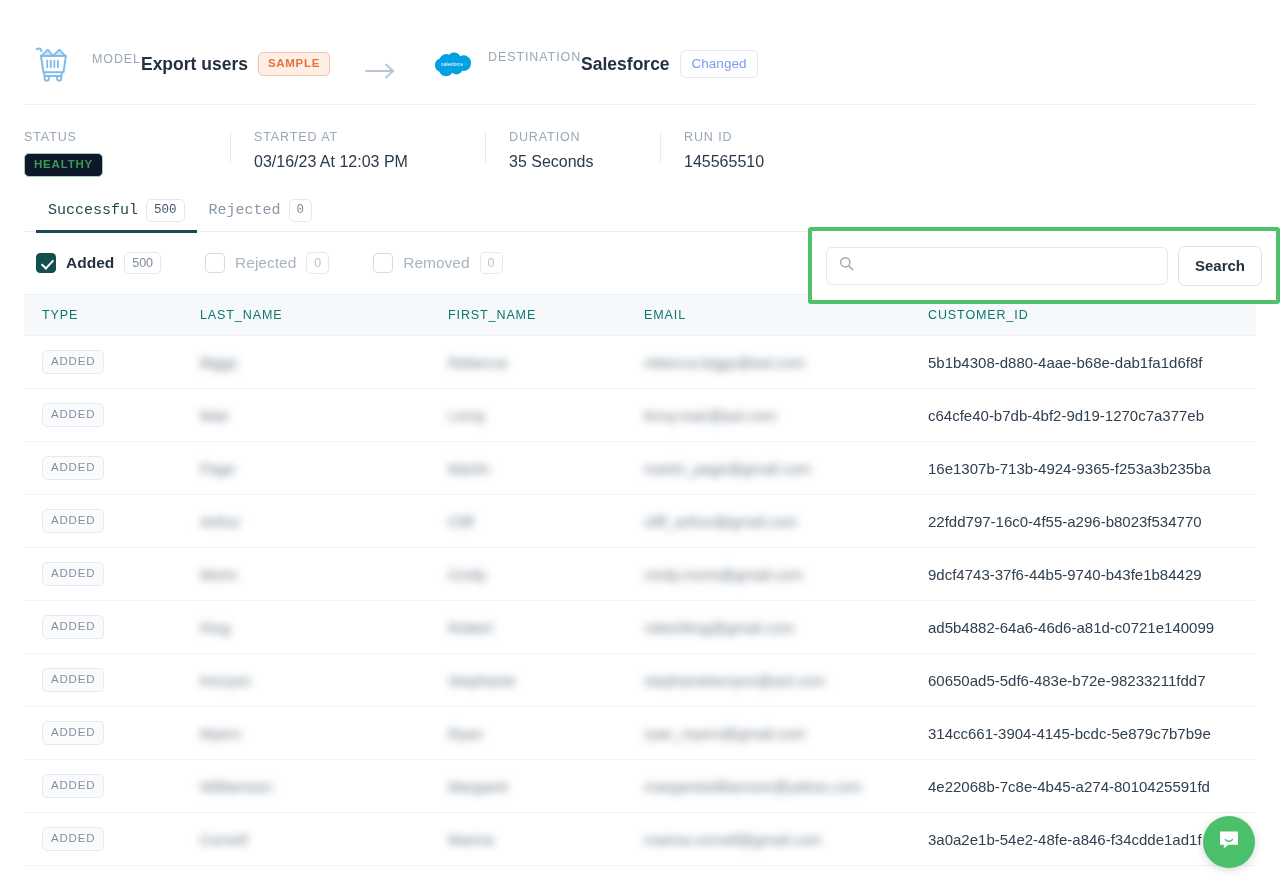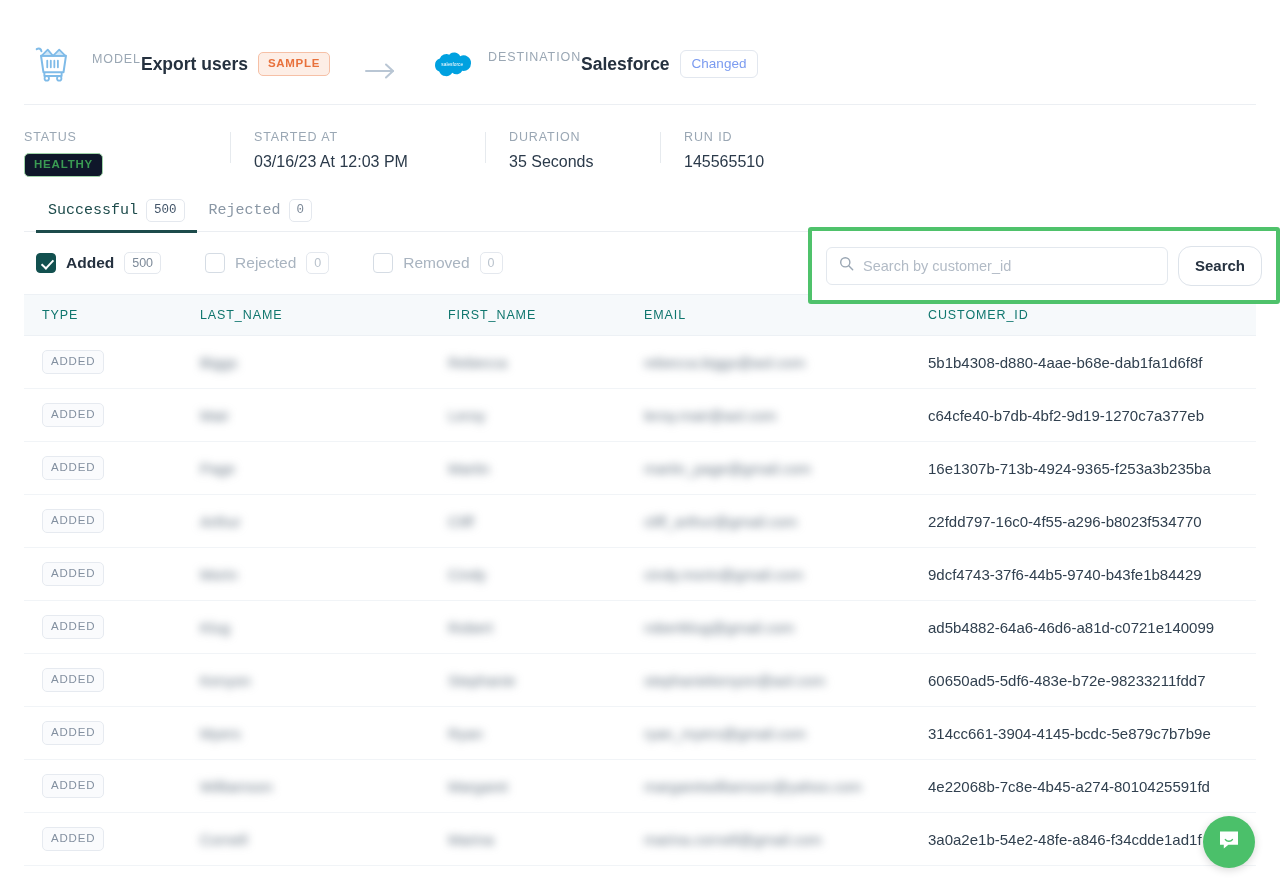--- a/index.html
+++ b/index.html
@@ -256,21 +256,21 @@
     font-size: 14.5px;
     font-family: "Liberation Sans", sans-serif;
     color: #2b3a4a;
     width: 100%;
     background: transparent;
   }
   .search-field input::placeholder { color: #b2bbc6; }
   .btn-search {
     border: 1px solid #dde3ea;
     background: #fff;
-    border-radius: 13px;
+    border-radius: 7px;
     height: 40px;
     padding: 0 16px;
     font-size: 15px;
     font-weight: 700;
     color: #25313f;
     cursor: pointer;
     font-family: "Liberation Sans", sans-serif;
   }
 
   
@@ -450,21 +450,20 @@
     </button>
 
     <div class="search-wrap">
       <div class="search-field">
         <span>
           <svg width="15" height="15" viewBox="0 0 16 16">
             <circle cx="6.7" cy="6.7" r="4.9" fill="none" stroke="#9aa6b3" stroke-width="1.5"></circle>
             <line x1="10.4" y1="10.4" x2="14.6" y2="14.6" stroke="#9aa6b3" stroke-width="1.5" stroke-linecap="round"></line>
           </svg>
         </span>
-        <input type="text" placeholder="Search by customer_id" style="">
       </div>
       <button class="btn-search">Search</button>
     </div>
   </div>
 
   <div class="table">
     <div class="thead">
       <div class="th c-type">TYPE</div>
       <div class="th c-last">LAST_NAME</div>
       <div class="th c-first">FIRST_NAME</div>

